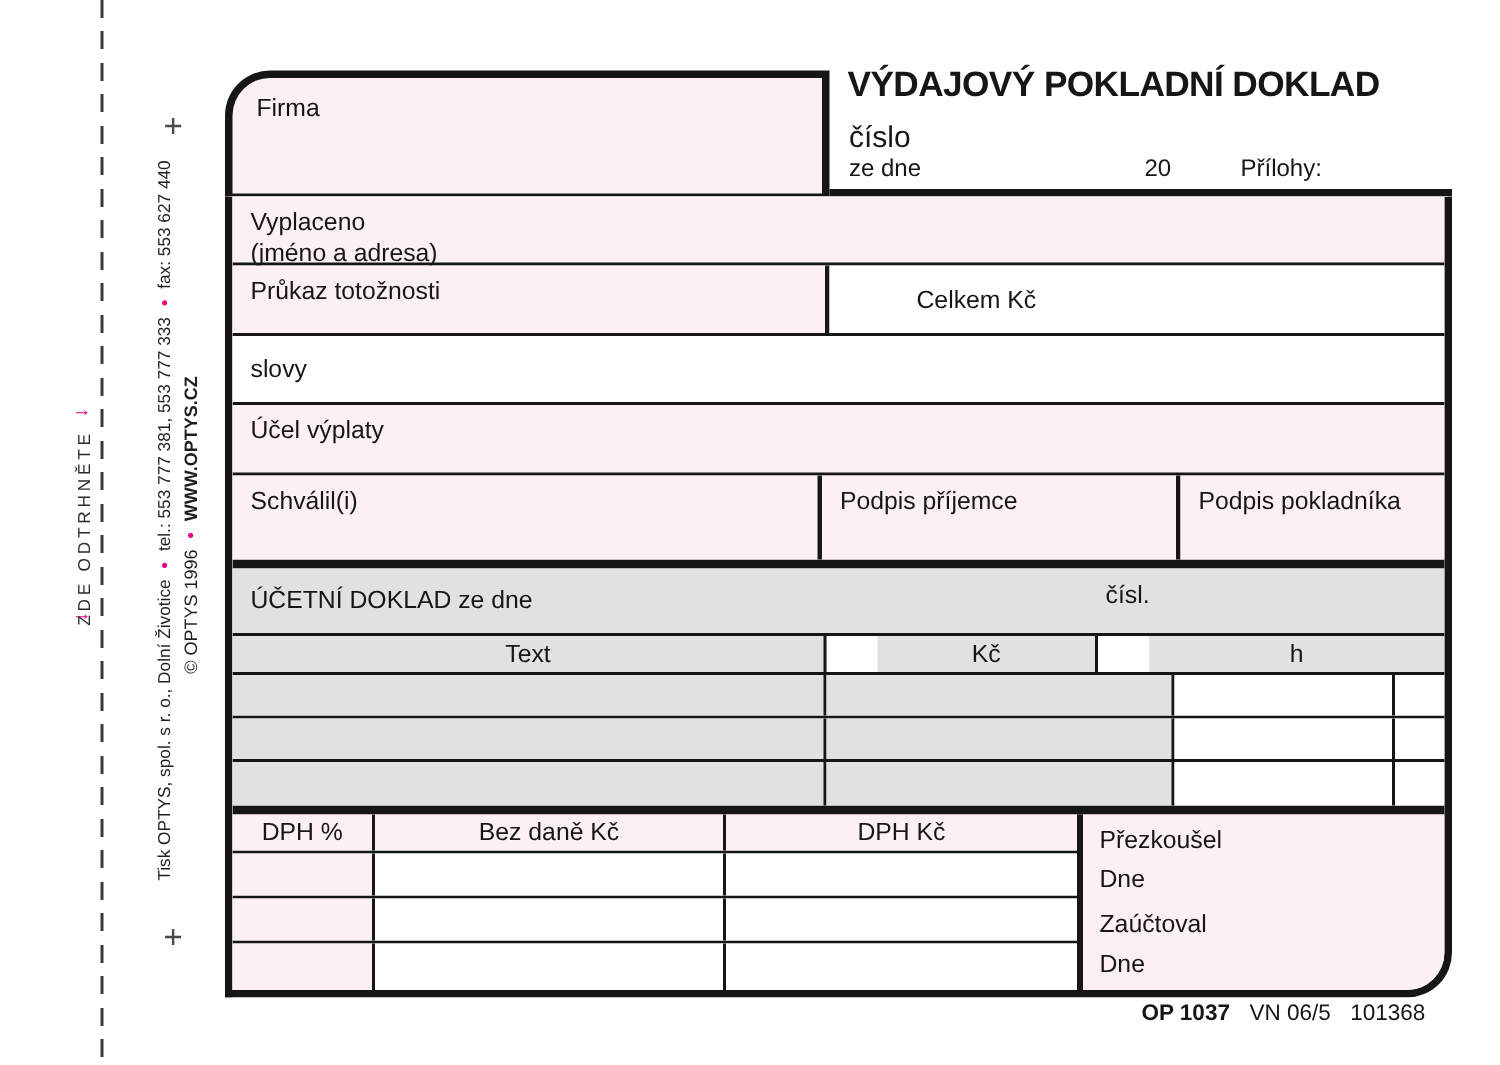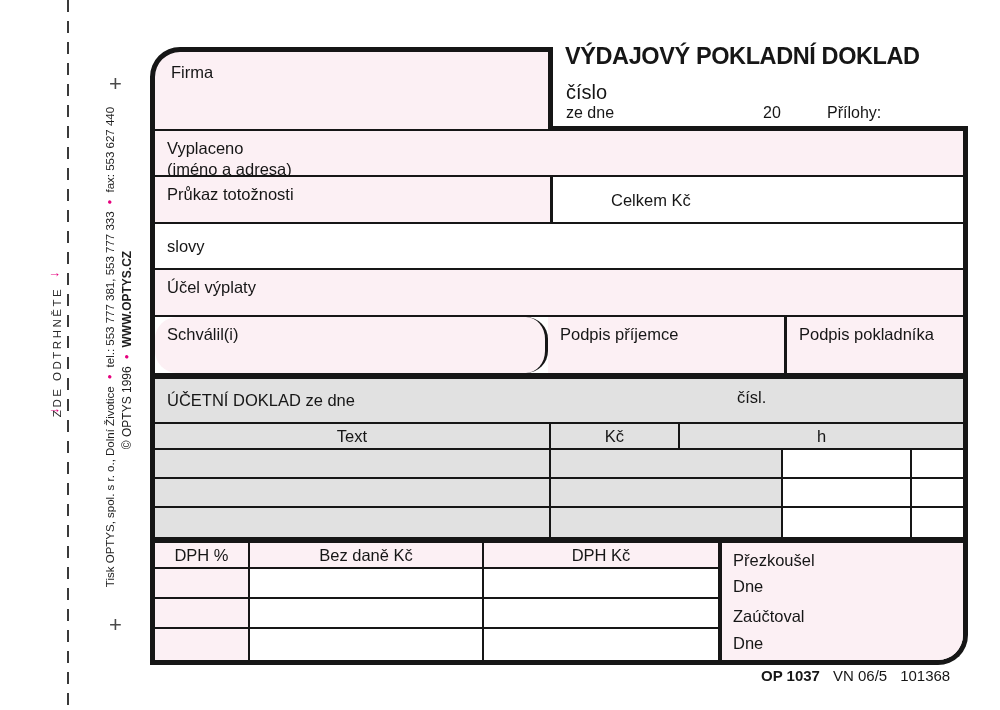--- a/index.html
+++ b/index.html
@@ -55,32 +55,32 @@
   .br{border-right:3px solid var(--line);}
   .br2{border-right:2px solid var(--line);}
 
   .row-vyplaceno{height:46px;}
   .row-prukaz{height:47px;}
   .row-slovy{height:46px;display:flex;align-items:center;padding-left:12px;}
   .row-ucel{height:47px;}
   .row-schvalil{height:56px;}
   .c-prukaz{width:398px;}
   .c-celkem{flex:1;padding-top:13px;padding-left:46px;}
-  .c-schvalil{width:393px;border-radius:22px;}
+  .c-schvalil{width:393px;}
   .c-podpis1{width:239px;}
   .c-podpis2{flex:1;}
 
   .sec-accounting{border-top:6px solid var(--line);height:164px;display:flex;flex-direction:column;}
   .acc-title-row{height:50px;display:flex;align-items:center;padding-left:12px;position:relative;}
   .acc-cisl{position:absolute;left:582px;top:8px;}
-  .acc-head{height:28px;}
+  .acc-head{height:28px;gap:34px;}
   .acc-row{height:32px;}
   .acc-c1{width:396px;}
   .acc-c2{width:232px;}
-  .acc-c3{width:129px;}
+  .acc-c3{width:147px;}
   .acc-c4{flex:1;}
   .center{display:flex;align-items:center;justify-content:center;}
   .white{background:#fff;}
 
   .sec-vat{border-top:6px solid var(--line);flex:1;display:flex;}
   .vat-table{width:567px;display:flex;flex-direction:column;}
   .vat-head{height:26px;}
   .vat-row{height:30px;}
   .vat-row:last-child{height:auto;flex:1;}
   .vat-c1{width:95px;}

